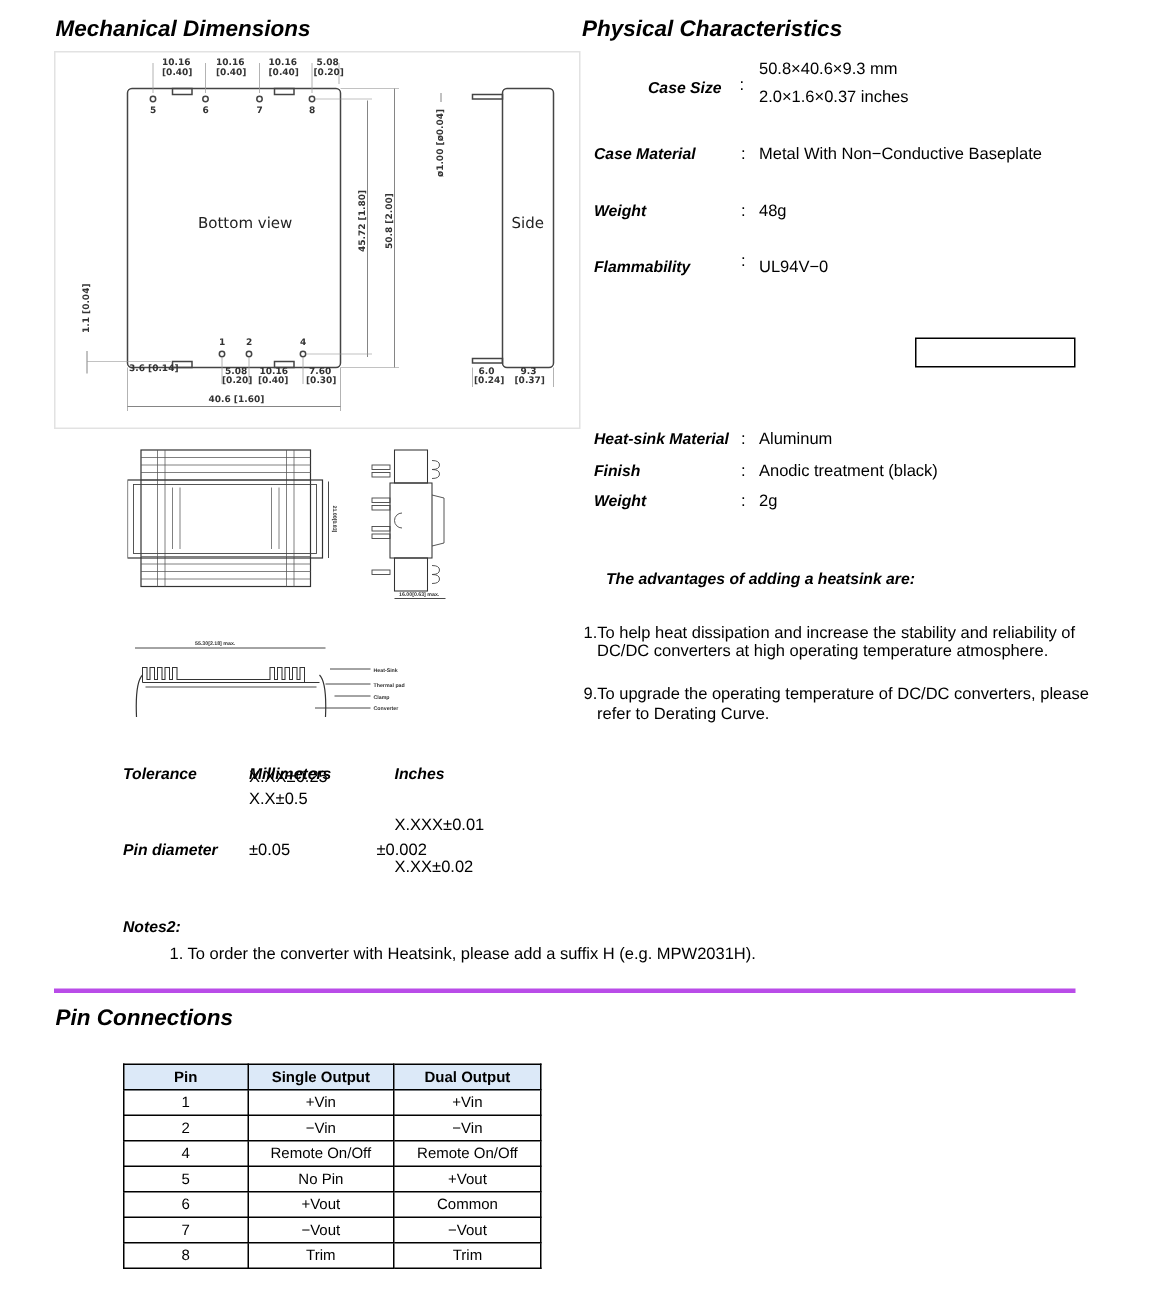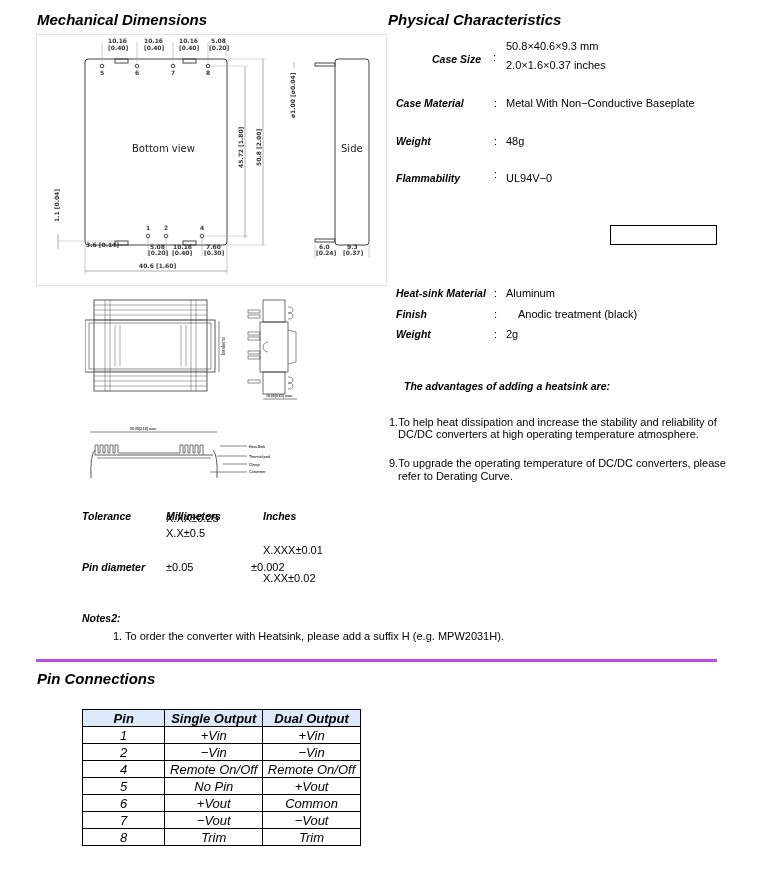--- a/index.html
+++ b/index.html
@@ -5,21 +5,21 @@
   html, body { margin:0; padding:0; background:#ffffff; }
   body { width:770px; height:874px; position:relative; overflow:hidden;
          font-family:"Liberation Sans", sans-serif; color:#000; }
   .abs { position:absolute; }
   .h1 { font-weight:bold; font-style:italic; font-size:15px; }
   .bi { font-weight:bold; font-style:italic; font-size:10.5px; }
   .it { font-size:11px; }
   .dimtxt { font-family:"DejaVu Sans", sans-serif; font-weight:bold; font-size:6px; fill:#333; }
   .lbl { font-family:"DejaVu Sans", sans-serif; font-size:10px; fill:#222; }
   .tiny { font-family:"Liberation Sans", sans-serif; font-weight:bold; font-size:3.5px; fill:#333; }
-  .pin-table { border-collapse:collapse; font-style:italic; font-size:13px; }
+  .pin-table { border-collapse:collapse; font-size:10px; }
   .pin-table th, .pin-table td { border:1px solid #000; text-align:center; height:16px; padding:0; }
   .pin-table th { background:#dce9f8; font-weight:bold; }
   .divider { background:#b94ce8; height:3px; }
 </style>
 </head>
 <body>
 
 <div class="abs h1" style="left:37px;top:11px;">Mechanical Dimensions</div>
 
 <svg class="abs" style="left:36px;top:35px;" width="350" height="120" viewBox="0 0 350 120"></svg>
@@ -254,21 +254,21 @@
 <div class="abs it" style="left:506px;top:172px;">UL94V−0</div>
 
 <div class="abs" style="left:610px;top:225px;width:105px;height:18px;border:1px solid #000;"></div>
 
 <div class="abs bi" style="left:396px;top:287px;">Heat-sink Material</div>
 <div class="abs it" style="left:494px;top:287px;">:</div>
 <div class="abs it" style="left:506px;top:287px;">Aluminum</div>
 
 <div class="abs bi" style="left:396px;top:308px;">Finish</div>
 <div class="abs it" style="left:494px;top:308px;">:</div>
-<div class="abs it" style="left:506px;top:308px;margin-left:12px;">Anodic treatment (black)</div>
+<div class="abs it" style="left:506px;top:308px;">Anodic treatment (black)</div>
 
 <div class="abs bi" style="left:396px;top:328px;">Weight</div>
 <div class="abs it" style="left:494px;top:328px;">:</div>
 <div class="abs it" style="left:506px;top:328px;">2g</div>
 
 <div class="abs bi" style="left:404px;top:380px;">The advantages of adding a heatsink are:</div>
 
 <div class="abs it" style="left:389px;top:416px;">1.To help heat dissipation and increase the stability and reliability of</div>
 <div class="abs it" style="left:398px;top:428px;">DC/DC converters at high operating temperature atmosphere.</div>
 <div class="abs it" style="left:389px;top:457px;">9.To upgrade the operating temperature of DC/DC converters, please</div>

